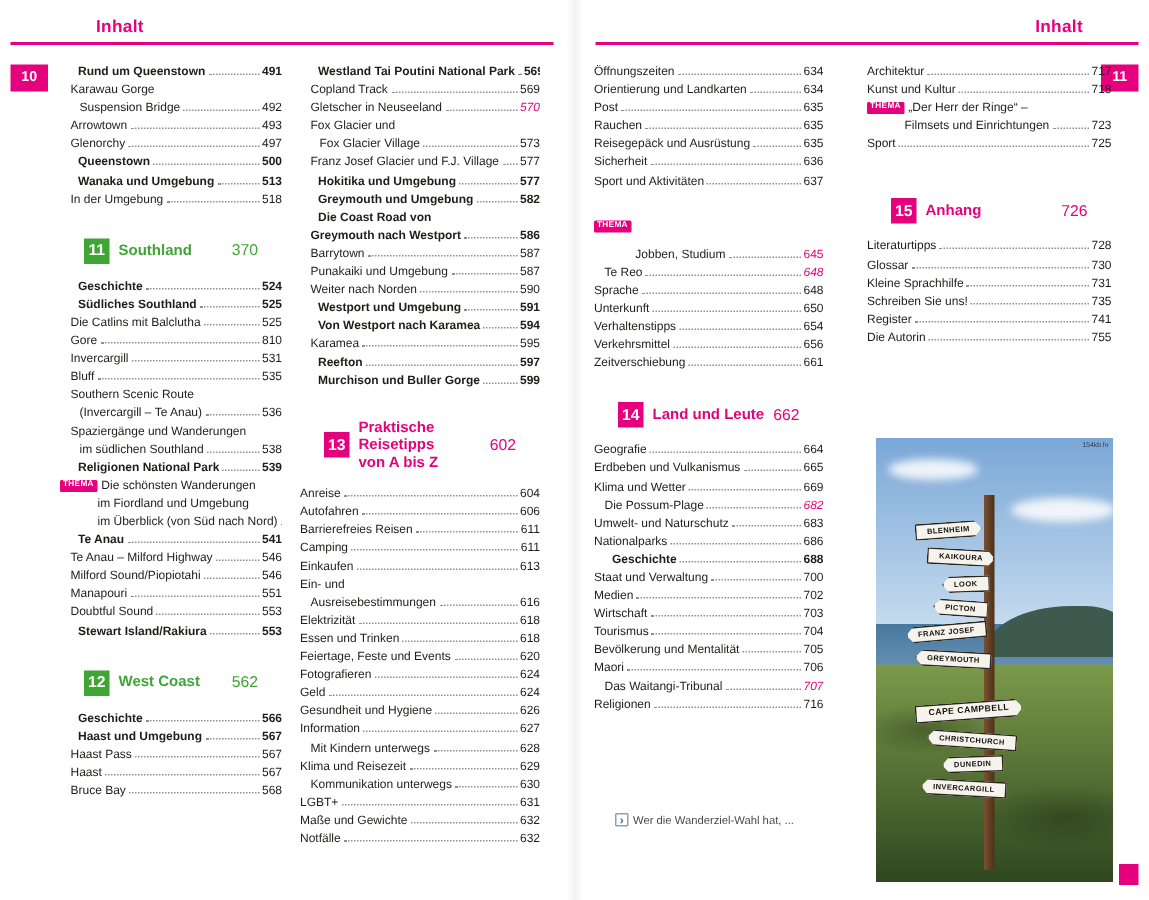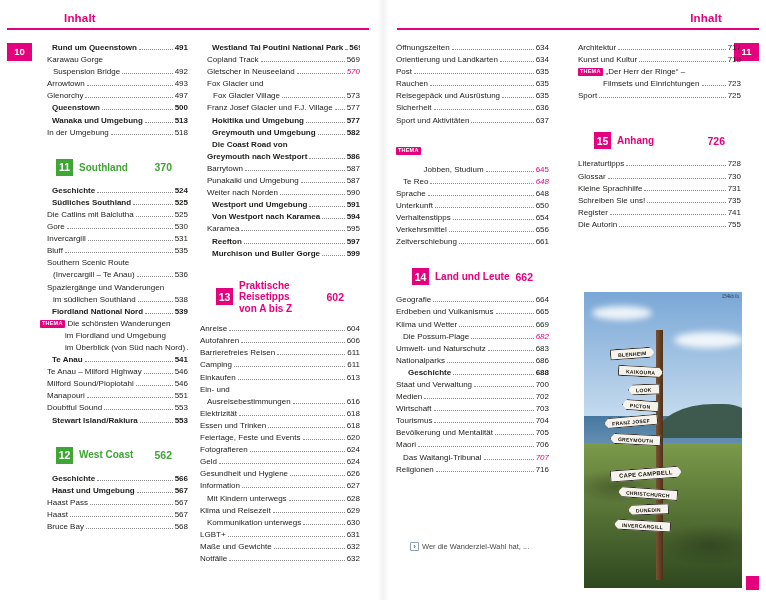--- a/index.html
+++ b/index.html
@@ -63,21 +63,21 @@
     align-self:center;line-height:1;letter-spacing:.2px;flex:0 0 auto;
   }
   
   .chapter{display:flex;align-items:center;margin:20px 16px 9px;}
   .chnum{
     flex:0 0 17px;width:17px;height:17px;margin-right:6px;
     color:#fff;font-weight:bold;font-size:10.5px;
     display:flex;align-items:center;justify-content:center;
   }
   .chtitle{font-weight:bold;font-size:10px;line-height:11.5px;}
-  .chpage{margin-left:auto;font-weight:bold;font-size:10.5px;padding-left:4px;}
+  .chpage{margin-left:auto;font-weight:normal;font-size:10.5px;padding-left:4px;}
   .chapter.green .chnum{background:var(--green);}
   .chapter.green .chtitle,.chapter.green .chpage{color:var(--green);}
   .chapter.pink .chnum{background:var(--pink);}
   .chapter.pink .chtitle,.chapter.pink .chpage{color:var(--pink);}
   
   .caption{
     position:absolute;left:410px;top:542px;width:170px;
     display:flex;align-items:center;gap:3px;
     font-size:7.5px;color:#4a4a4a;
   }
@@ -187,21 +187,21 @@
       <span class="pg">525</span>
     </div>
     <div class="row i1">
       <span class="lbl">Die Catlins mit Balclutha</span>
       <span class="dots"></span>
       <span class="pg">525</span>
     </div>
     <div class="row i1">
       <span class="lbl">Gore</span>
       <span class="dots"></span>
-      <span class="pg">530</span>
+      <span class="pg">810</span>
     </div>
     <div class="row i1">
       <span class="lbl">Invercargill</span>
       <span class="dots"></span>
       <span class="pg">531</span>
     </div>
     <div class="row i1">
       <span class="lbl">Bluff</span>
       <span class="dots"></span>
       <span class="pg">535</span>
@@ -216,21 +216,21 @@
     </div>
     <div class="row i1">
       <span class="lbl">Spaziergänge und Wanderungen</span>
     </div>
     <div class="row i2">
       <span class="lbl">im südlichen Southland</span>
       <span class="dots"></span>
       <span class="pg">538</span>
     </div>
     <div class="row b">
-      <span class="lbl">Fiordland National Nord</span>
+      <span class="lbl">Religionen National Park</span>
       <span class="dots"></span>
       <span class="pg">539</span>
     </div>
     <div class="row">
       <span class="tag">THEMA</span>
       <span class="lbl">Die schönsten Wanderungen</span>
     </div>
     <div class="row i3">
       <span class="lbl">im Fiordland und Umgebung</span>
     </div>

